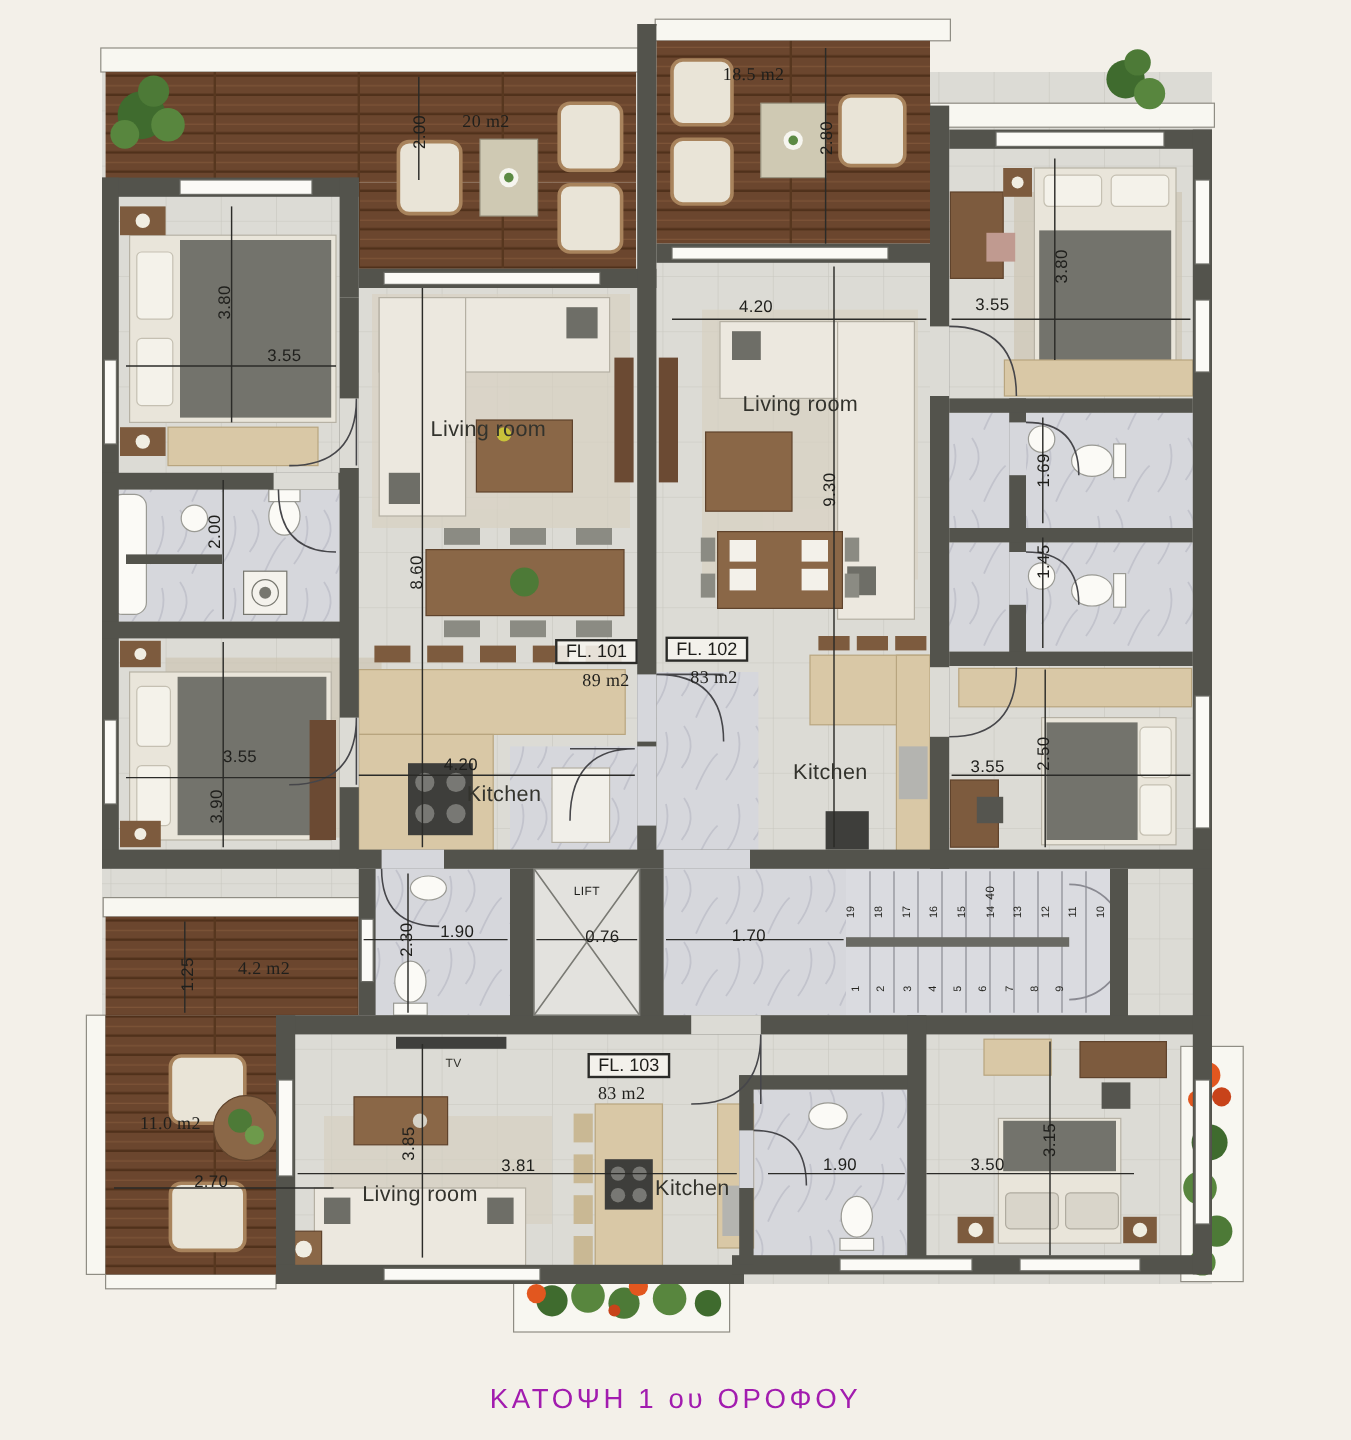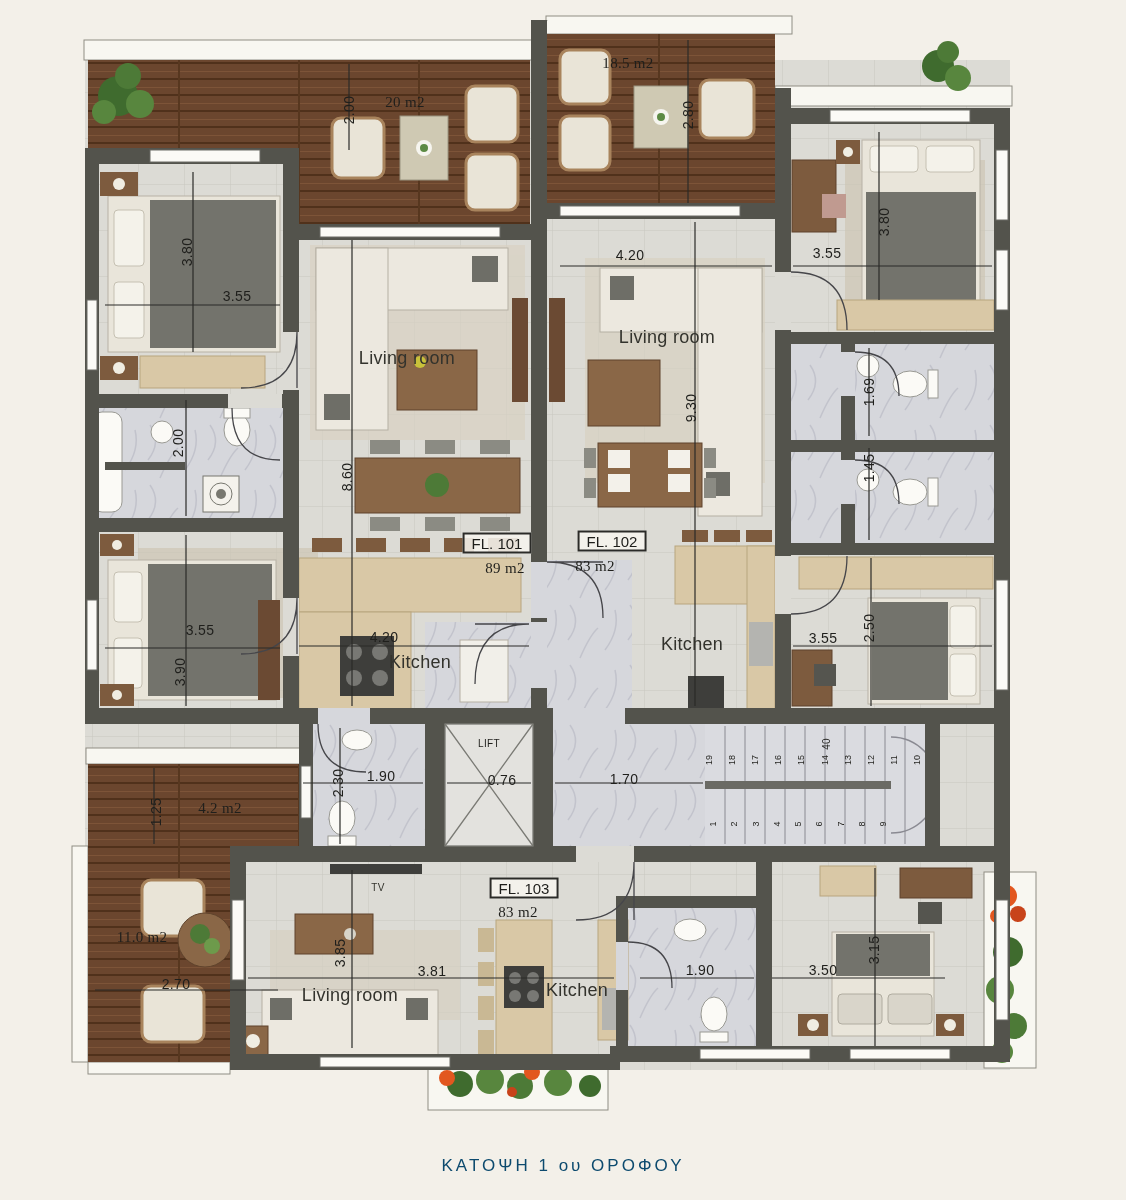--- a/index.html
+++ b/index.html
@@ -4,21 +4,21 @@
 <style>
   html,body{margin:0;padding:0;}
   body{width:1126px;height:1200px;position:relative;background:#f3f0e9;font-family:"Liberation Sans",sans-serif;overflow:hidden;}
   #plan{position:absolute;left:0;top:0;}
   .lab{position:absolute;transform:translate(-50%,-50%);font-size:14px;color:#1f1f1c;white-space:nowrap;letter-spacing:.3px;}
   .rot{transform:translate(-50%,-50%) rotate(-90deg);}
   .room{font-size:18px;color:#33332d;}
   .small{font-size:10px;}
   .area{font-size:15px;font-family:Liberation Serif, serif;}
   .apt{position:absolute;transform:translate(-50%,-50%);border:2px solid #2b2b28;padding:0 7px;font-size:15px;background:rgba(246,244,238,.88);color:#1d1d1a;}
-  .title{position:absolute;transform:translate(-50%,-50%);font-size:17px;letter-spacing:3px;color:#0c4a6e;}
+  .title{position:absolute;transform:translate(-50%,-50%);font-size:23px;letter-spacing:3px;color:#a21caf;}
   .stair-row{position:absolute;display:flex;justify-content:space-between;align-items:center;}
   .stair-row span{font-size:9px;color:#26262#;color:#262622;transform:rotate(-90deg);display:inline-block;width:10px;text-align:center;}
 </style>
 </head>
 <body>
 
 <svg id="plan" width="1126" height="1200" viewBox="0 0 1126 1200">
   <defs>
     <pattern id="tile" width="46" height="46" patternUnits="userSpaceOnUse">
       <rect width="46" height="46" fill="#dcdbd5"></rect>
@@ -422,21 +422,21 @@
 <div class="lab room" style="left:667px;top:337px">Living room</div>
 <div class="lab rot" style="left:691px;top:408px">9.30</div>
 
 <div class="lab" style="left:827px;top:253px">3.55</div>
 <div class="lab rot" style="left:884px;top:222px">3.80</div>
 <div class="lab rot" style="left:869px;top:392px">1.69</div>
 <div class="lab rot" style="left:869px;top:468px">1.45</div>
 
 <div class="apt" style="left:497px;top:543px">FL. 101</div>
 <div class="lab area" style="left:505px;top:568px">89 m2</div>
-<div class="apt" style="left:612px;top:541px">FL. 102</div>
+<div class="apt" style="left:589px;top:541px">FL. 102</div>
 <div class="lab area" style="left:595px;top:566px">83 m2</div>
 
 <div class="lab" style="left:384px;top:637px">4.20</div>
 <div class="lab room" style="left:420px;top:662px">Kitchen</div>
 <div class="lab room" style="left:692px;top:644px">Kitchen</div>
 
 <div class="lab" style="left:200px;top:630px">3.55</div>
 <div class="lab rot" style="left:180px;top:672px">3.90</div>
 <div class="lab rot" style="left:178px;top:443px">2.00</div>
 

